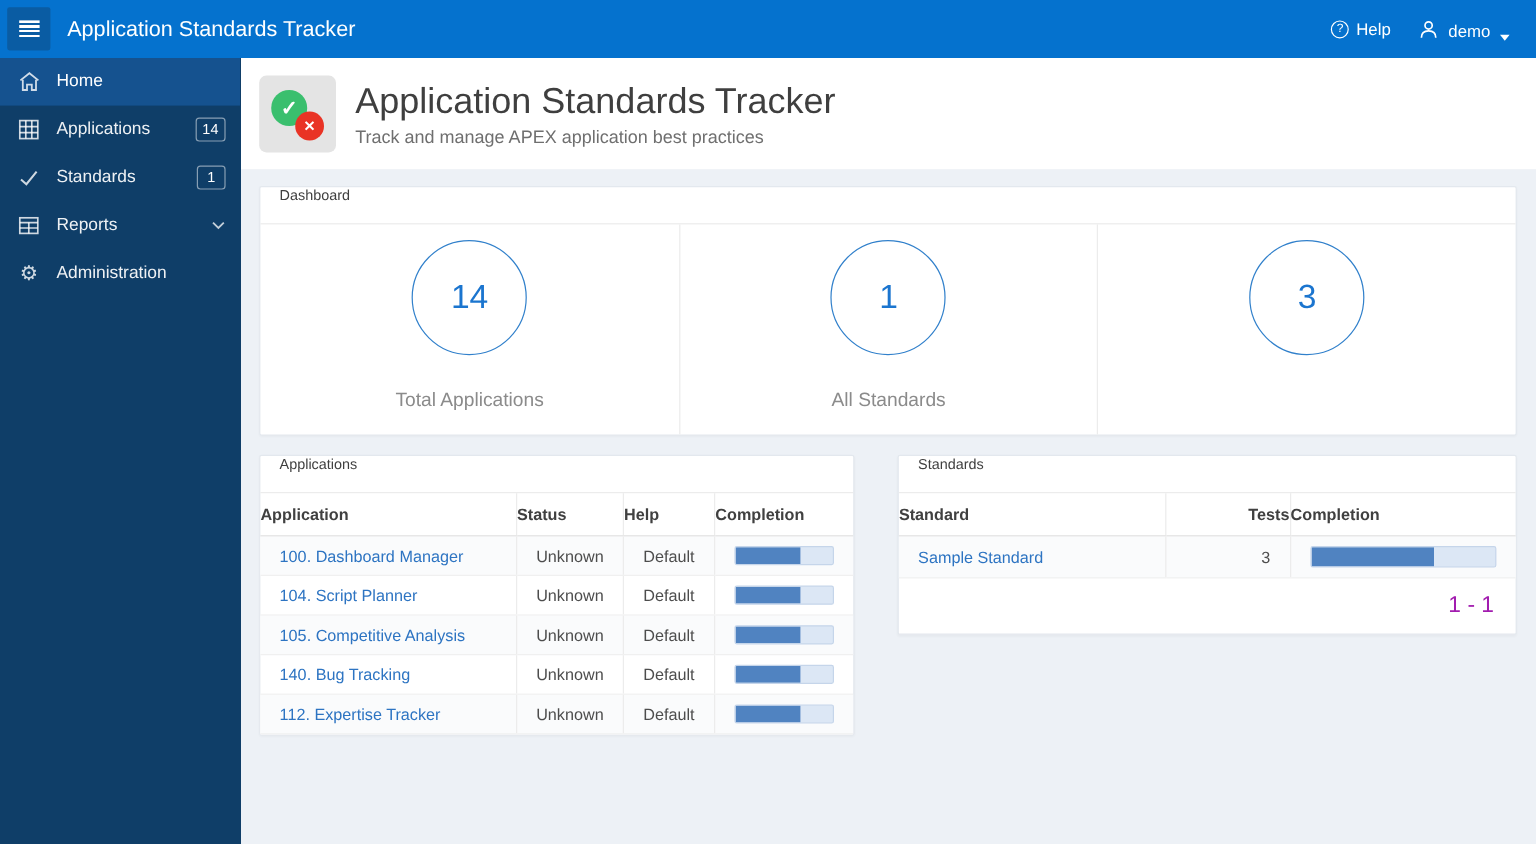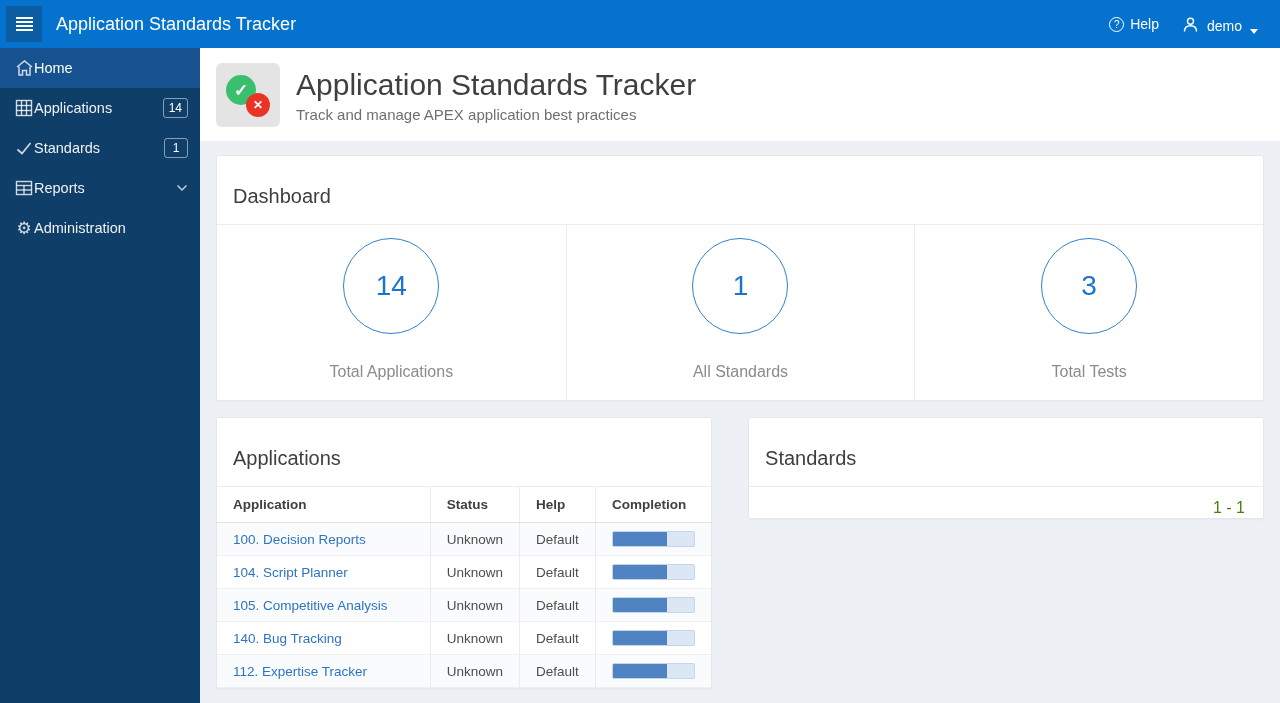--- a/index.html
+++ b/index.html
@@ -41,21 +41,21 @@
     border-right: 4px solid transparent; border-top: 5px solid #fff; margin-left: 2px;
   }
 
   
   .sidebar {
     position: fixed; top: 48px; left: 0; bottom: 0; width: 200px;
     background: #0f3e68; z-index: 20;
   }
   .nav-item {
     height: 40px; display: flex; align-items: center;
-    padding: 0 12px 0 14px; cursor: pointer;
+    padding: 0 12px 0 14px; gap: 13px; cursor: pointer;
     color: rgba(255,255,255,0.93); font-size: 14.5px;
   }
   .nav-item.active { background: #15528f; color: #fff; }
   .nav-icon { width: 20px; height: 20px; display: inline-flex; align-items: center; justify-content: center; color: rgba(255,255,255,0.8); flex: none; }
   .nav-icon svg { display: block; }
   .gear-glyph { font-family: "DejaVu Sans", sans-serif; font-size: 17px; line-height: 1; }
   .nav-badge {
     margin-left: auto; min-width: 24px; text-align: center;
     border: 1px solid rgba(255,255,255,0.5); border-radius: 3px;
     font-size: 12px; padding: 2px 5px; color: #fff;
@@ -89,21 +89,21 @@
   .page-title { font-size: 30px; font-weight: 400; color: #3f3f3f; line-height: 1.2; }
   .page-subtitle { font-size: 15px; color: #6f6f6f; margin-top: 3px; }
 
   .page-body { padding: 14px 16px 16px 16px; }
 
   .card {
     background: #fff; border: 1px solid #e3e8ee; border-radius: 2px;
     box-shadow: 0 1px 2px rgba(0,0,0,0.03);
   }
   .card-header {
-    padding: 29px 16px 16px 16px; font-size: 20px; color: #3f3f3f;
+    padding: 0 16px 16px 16px; font-size: 12px; color: #3f3f3f;
     border-bottom: 1px solid #ececec;
   }
 
   
   .dash-body { display: grid; grid-template-columns: 1fr 1fr 1fr; }
   .dash-cell { padding: 13px 0 19px 0; text-align: center; }
   .dash-cell + .dash-cell { border-left: 1px solid #ececec; }
   .stat-circle {
     width: 96px; height: 96px; border: 1.5px solid #3180cb; border-radius: 50%;
     margin: 0 auto; display: flex; align-items: center; justify-content: center;
@@ -114,41 +114,41 @@
   
   .cards-row {
     margin-top: 16px; display: grid; grid-template-columns: 1fr 1.04fr;
     gap: 36px; align-items: start;
   }
 
   
   table { width: 100%; border-collapse: collapse; font-size: 13.5px; }
   th {
     text-align: left; font-weight: bold; color: #404040;
-    padding: 10px 16px; border-bottom: 1px solid #e2e2e2;
+    padding: 10px 0; border-bottom: 1px solid #e2e2e2;
   }
   th + th, td + td { border-left: 1px solid #ececec; }
   td { padding: 8px 16px; color: #4d4d4d; border-bottom: 1px solid #f0f0f0; }
   tbody tr:nth-child(odd) { background: #fafbfc; }
   a.report-link { color: #2d74c2; text-decoration: none; cursor: pointer; }
   .col-status { width: 87px; }
   .col-type { width: 76px; }
   .col-completion { width: 112px; }
   .col-tests { width: 104px; }
   .col-std-completion { width: 188px; }
   th.num, td.num { text-align: right; }
 
   .bar {
     width: 83px; height: 16px; background: #dce7f5;
     border: 1px solid #c5d5ea; border-radius: 2px; overflow: hidden;
   }
   .bar.wide { width: 155px; height: 18px; }
   .bar-fill { height: 100%; background: #5083c1; }
 
-  .pagination { text-align: right; padding: 12px 18px 1px 16px; font-size: 16px; color: #4d7c0f; }
+  .pagination { text-align: right; padding: 12px 18px 12px 16px; font-size: 19px; color: #a21caf; }
 </style>
 </head>
 <body>
 
 <header class="topbar">
   <button class="hamburger">
     <span class="bars"></span>
   </button>
   <span class="topbar-title">Application Standards Tracker</span>
   <div class="topbar-right">
@@ -251,41 +251,40 @@
         <div class="dash-cell">
           <div class="stat-circle">
             <span class="stat-value">1</span>
           </div>
           <div class="stat-label">All Standards</div>
         </div>
         <div class="dash-cell">
           <div class="stat-circle">
             <span class="stat-value">3</span>
           </div>
-          <div class="stat-label">Total Tests</div>
         </div>
       </div>
     </section>
 
     <div class="cards-row">
 
       <section class="card">
         <div class="card-header">Applications</div>
         <table>
           <thead>
             <tr>
               <th>Application</th>
               <th class="col-status">Status</th>
               <th class="col-type">Help</th>
               <th class="col-completion">Completion</th>
             </tr>
           </thead>
           <tbody>
   <tr>
-    <td><a class="report-link">100. Decision Reports</a></td>
+    <td><a class="report-link">100. Dashboard Manager</a></td>
     <td class="cell-status">Unknown</td>
     <td class="cell-type">Default</td>
     <td>
       <div class="bar">
         <div class="bar-fill" style="width: 67%;"></div>
       </div>
     </td>
   </tr>
 
   <tr>
@@ -332,17 +331,37 @@
         <div class="bar-fill" style="width: 67%;"></div>
       </div>
     </td>
   </tr>
 </tbody>
         </table>
       </section>
 
       <section class="card">
         <div class="card-header">Standards</div>
+        <table>
+          <thead>
+            <tr>
+              <th>Standard</th>
+              <th class="col-tests num">Tests</th>
+              <th class="col-std-completion">Completion</th>
+            </tr>
+          </thead>
+          <tbody>
+  <tr>
+    <td><a class="report-link">Sample Standard</a></td>
+    <td class="num cell-tests">3</td>
+    <td>
+      <div class="bar wide">
+        <div class="bar-fill" style="width: 67%;"></div>
+      </div>
+    </td>
+  </tr>
+</tbody>
+        </table>
         <div class="pagination">1 - 1</div>
       </section>
     </div>
   </div>
 </main>
 
 </body></html>

